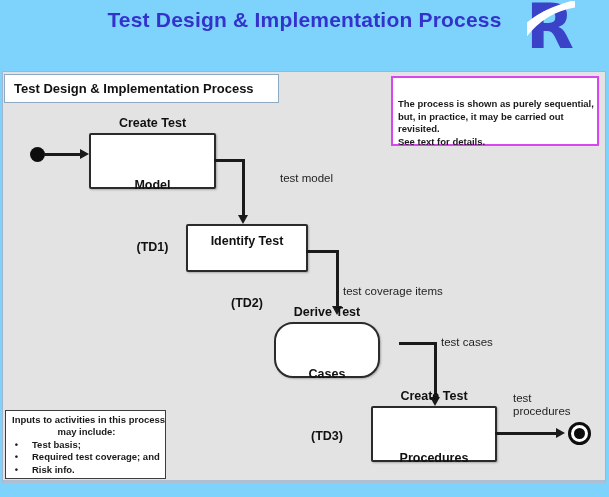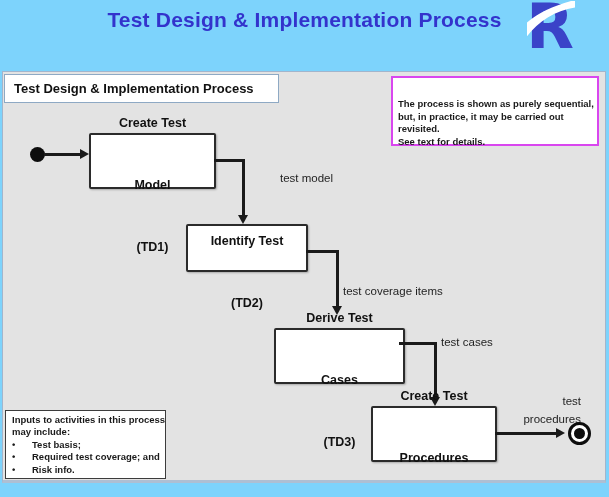--- a/index.html
+++ b/index.html
@@ -30,58 +30,58 @@
   .note-box {
     position:absolute; left:388px; top:4px; width:208px; height:70px;
     background:#ffffff; border:2px solid #d946ef;
     padding:20px 5px; font-size:9.5px; font-weight:bold; color:#1a1a1a;
   }
   .note-box .nline { line-height:12.6px; white-space:nowrap; }
 
   .inputs-box {
     position:absolute; left:2px; top:338px; width:161px; height:69px;
     background:#ffffff; border:1px solid #3c3c3c;
-    padding:3px 4px 0 6px; font-size:9.5px; font-weight:bold; color:#1a1a1a;
+    padding:3px 4px 0 6px; font-size:9.5px; font-weight:bold; color:#1a1a1a;text-align:center;
   }
   .inputs-box .iline { line-height:12.4px; white-space:nowrap; }
   .bullet-row { display:flex; line-height:12.4px; }
   .bullet-glyph { width:9px; flex:0 0 9px; }
   .bullet-indent { width:11px; flex:0 0 11px; }
 
   
   .node {
     position:absolute; background:#ffffff; border:2px solid #2b2b2b; border-radius:2px;
     display:flex; flex-direction:column; align-items:center; justify-content:center;
     font-size:12.5px; font-weight:bold; color:#111; text-align:center;
     box-shadow:1px 1px 2px rgba(0,0,0,0.25);
   }
   .node .nodeline { line-height:14px; white-space:nowrap;margin-top:48px; }
   .node-td1 { left:86px;  top:61px;  width:127px; height:56px; }
   .node-td2 { left:183px; top:152px; width:122px; height:48px; }
-  .node-td3 { left:271px; top:256px; width:131px; height:56px; }
+  .node-td3 { left:271px; top:250px; width:106px; height:56px;border-radius:19px; }
   .node-td4 { left:368px; top:334px; width:126px; height:56px; }
 
   
   .hline, .vline { position:absolute; background:#1a1a1a; }
   .hline { height:3px; }
   .vline { width:3px; }
   .arrow-right {
     position:absolute; width:0; height:0;
     border-top:5px solid transparent; border-bottom:5px solid transparent;
     border-left:9px solid #1a1a1a;
   }
   .arrow-down {
     position:absolute; width:0; height:0;
     border-left:5px solid transparent; border-right:5px solid transparent;
     border-top:9px solid #1a1a1a;
   }
   .flow-label {
     position:absolute; font-size:11.5px; color:#1f1f1f; white-space:nowrap;
   }
-  .flow-label-wrap { white-space:normal; width:68px; text-align:right; line-height:18px; }
+  .flow-label-wrap { white-space:normal; width:68px; text-align:left; line-height:13px; }
 
   
   .start-dot {
     position:absolute; left:27px; top:75px; width:15px; height:15px;
     background:#0d0d0d; border-radius:50%;
   }
   .end-node {
     position:absolute; left:565px; top:350px; width:23px; height:23px;
     border:3px solid #0d0d0d; border-radius:50%; background:#ffffff;
     display:flex; align-items:center; justify-content:center;

